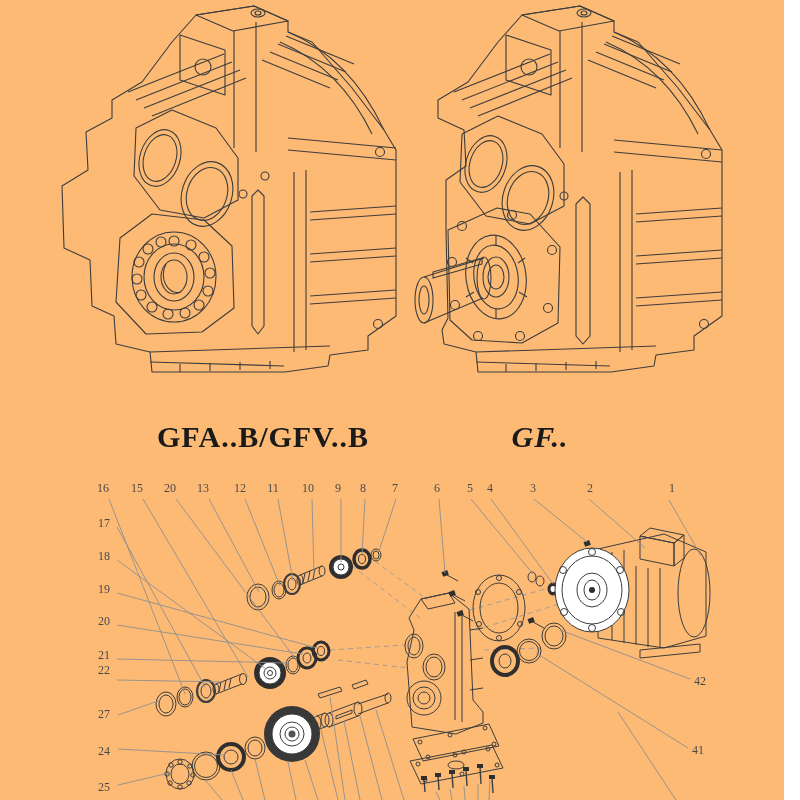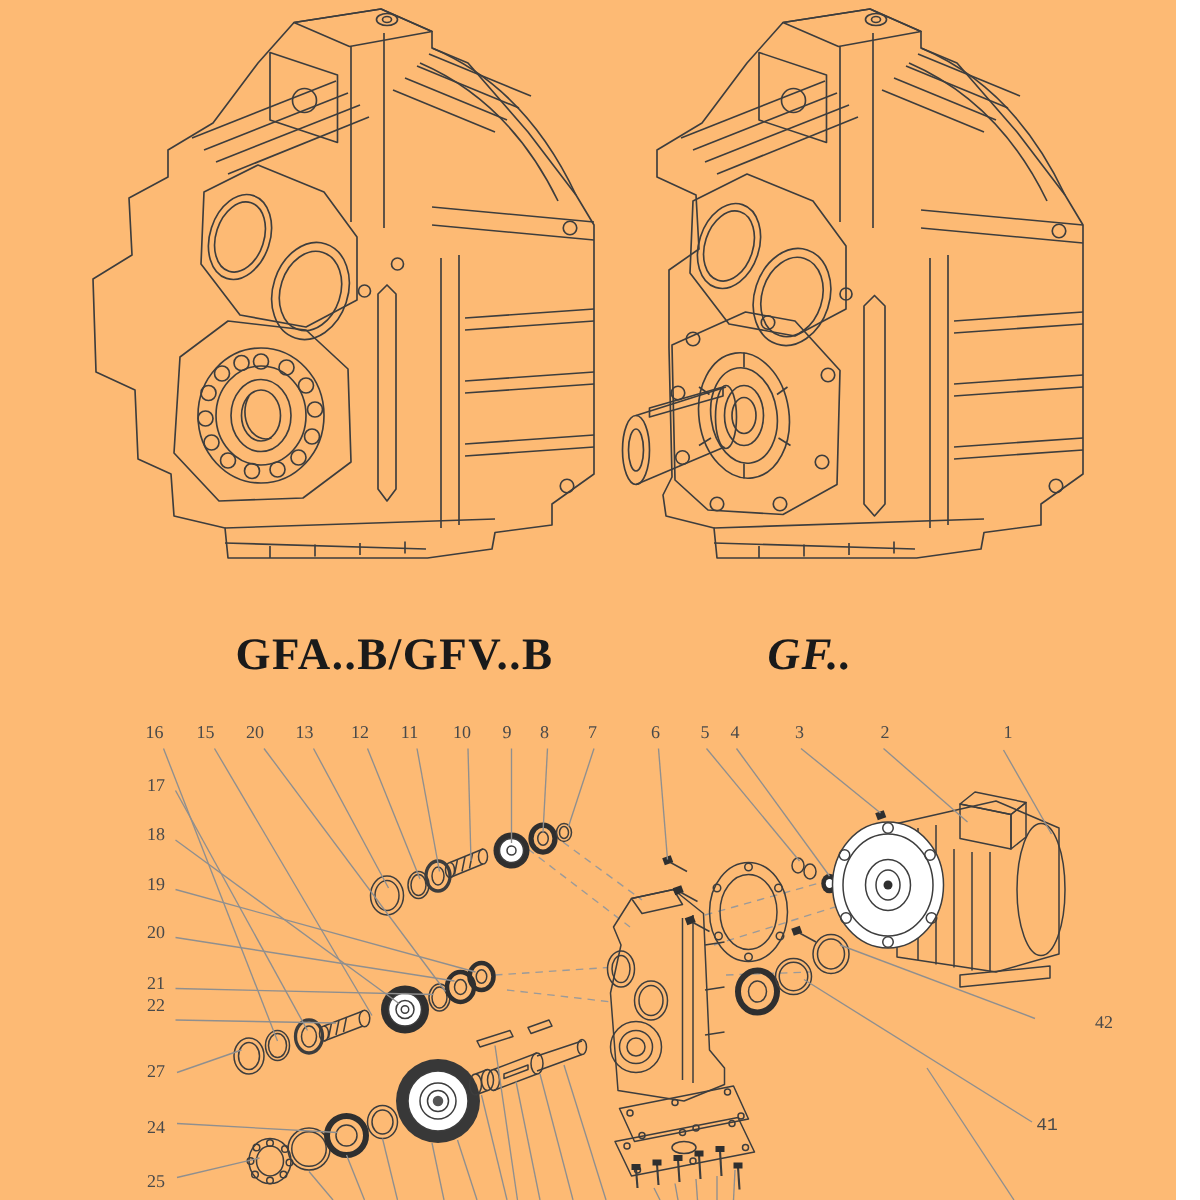--- a/index.html
+++ b/index.html
@@ -460,16 +460,16 @@
   <span class="co" style="left:104px;top:517px;">17</span>
   <span class="co" style="left:104px;top:550px;">18</span>
   <span class="co" style="left:104px;top:583px;">19</span>
   <span class="co" style="left:104px;top:615px;">20</span>
   <span class="co" style="left:104px;top:649px;">21</span>
   <span class="co" style="left:104px;top:664px;">22</span>
   <span class="co" style="left:104px;top:708px;">27</span>
   <span class="co" style="left:104px;top:745px;">24</span>
   <span class="co" style="left:104px;top:781px;">25</span>
 
-  <span class="co" style="left:700px;top:675px;margin-left:36px;">42</span>
-  <span class="co" style="left:698px;top:744px;font-family:Liberation Mono, monospace;">41</span>
+  <span class="co" style="left:700px;top:675px;">42</span>
+  <span class="co" style="left:698px;top:744px;">41</span>
 
 </div>
 
 </body></html>

